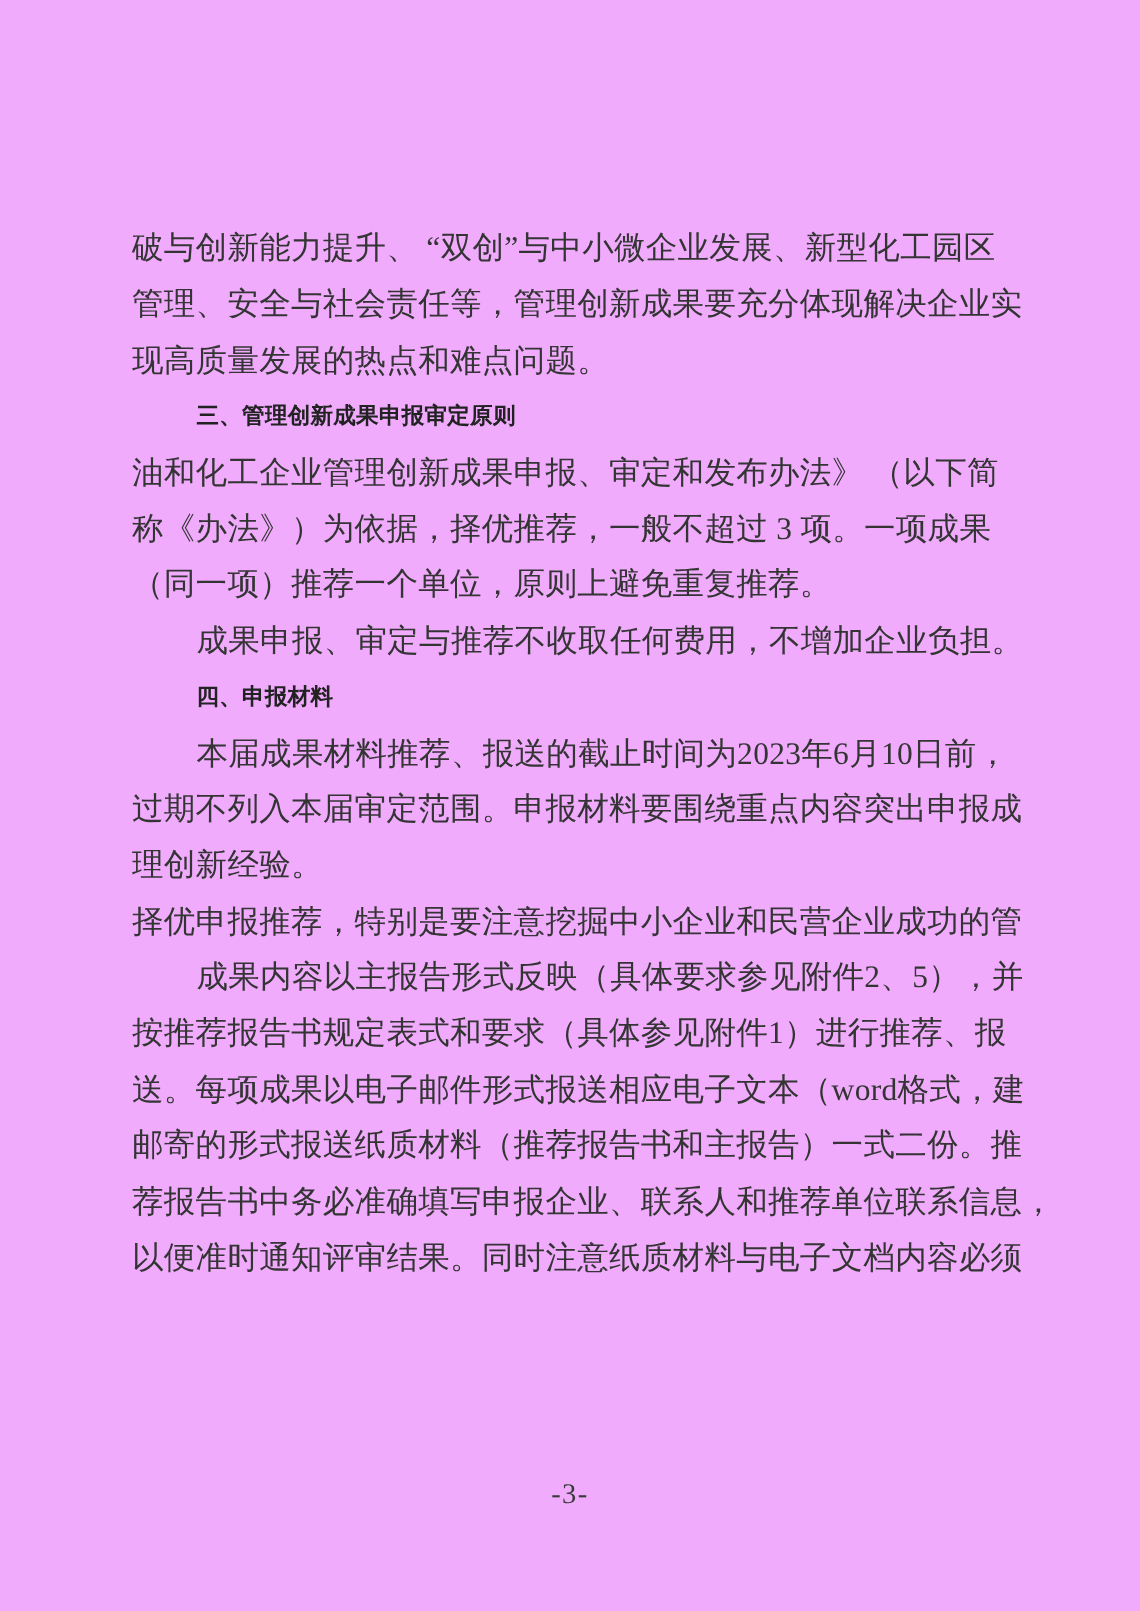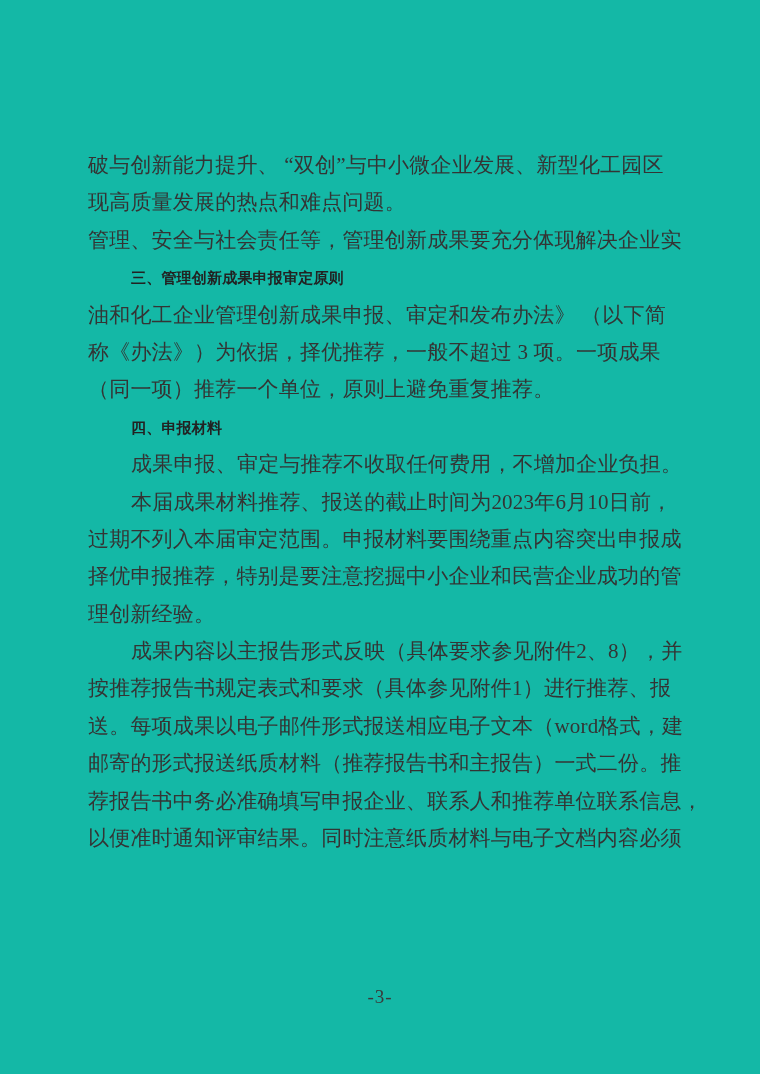--- a/index.html
+++ b/index.html
@@ -4,21 +4,21 @@
 <style>
   html, body { margin: 0; padding: 0; }
   body {
     width: 760px; height: 1074px;
     background: #ffffff;
     font-family: "Liberation Serif", "DejaVu Serif", serif;
   }
   .page {
     position: relative;
     width: 760px; height: 1074px;
-    background: #14b8a6;
+    background: #f0abfc;
     overflow: hidden;
   }
   .text-block {
     position: absolute;
     left: 88px; top: 147px;
     width: 608px;
   }
   .line {
     height: 37.4px;
     line-height: 37.4px;
@@ -43,33 +43,33 @@
     color: #3a3a3a;
     letter-spacing: 1px;
   }
 </style>
 </head>
 <body>
 
 <div class="page">
   <div class="text-block">
     <div class="line">破与创新能力提升、 “双创”与中小微企业发展、新型化工园区</div>
+    <div class="line">管理、安全与社会责任等，管理创新成果要充分体现解决企业实</div>
     <div class="line">现高质量发展的热点和难点问题。</div>
-    <div class="line">管理、安全与社会责任等，管理创新成果要充分体现解决企业实</div>
     <div class="line heading indent">三、管理创新成果申报审定原则</div>
     <div class="line">油和化工企业管理创新成果申报、审定和发布办法》 （以下简</div>
     <div class="line">称《办法》）为依据，择优推荐，一般不超过 3 项。一项成果</div>
     <div class="line">（同一项）推荐一个单位，原则上避免重复推荐。</div>
+    <div class="line indent">成果申报、审定与推荐不收取任何费用，不增加企业负担。</div>
     <div class="line heading indent">四、申报材料</div>
-    <div class="line indent">成果申报、审定与推荐不收取任何费用，不增加企业负担。</div>
     <div class="line indent">本届成果材料推荐、报送的截止时间为2023年6月10日前，</div>
     <div class="line">过期不列入本届审定范围。申报材料要围绕重点内容突出申报成</div>
+    <div class="line">理创新经验。</div>
     <div class="line">择优申报推荐，特别是要注意挖掘中小企业和民营企业成功的管</div>
-    <div class="line">理创新经验。</div>
-    <div class="line indent">成果内容以主报告形式反映（具体要求参见附件2、8），并</div>
+    <div class="line indent">成果内容以主报告形式反映（具体要求参见附件2、5），并</div>
     <div class="line">按推荐报告书规定表式和要求（具体参见附件1）进行推荐、报</div>
     <div class="line">送。每项成果以电子邮件形式报送相应电子文本（word格式，建</div>
     <div class="line">邮寄的形式报送纸质材料（推荐报告书和主报告）一式二份。推</div>
     <div class="line">荐报告书中务必准确填写申报企业、联系人和推荐单位联系信息，</div>
     <div class="line">以便准时通知评审结果。同时注意纸质材料与电子文档内容必须</div>
   </div>
   <div class="footer">-3-</div>
 </div>
 
 </body></html>

